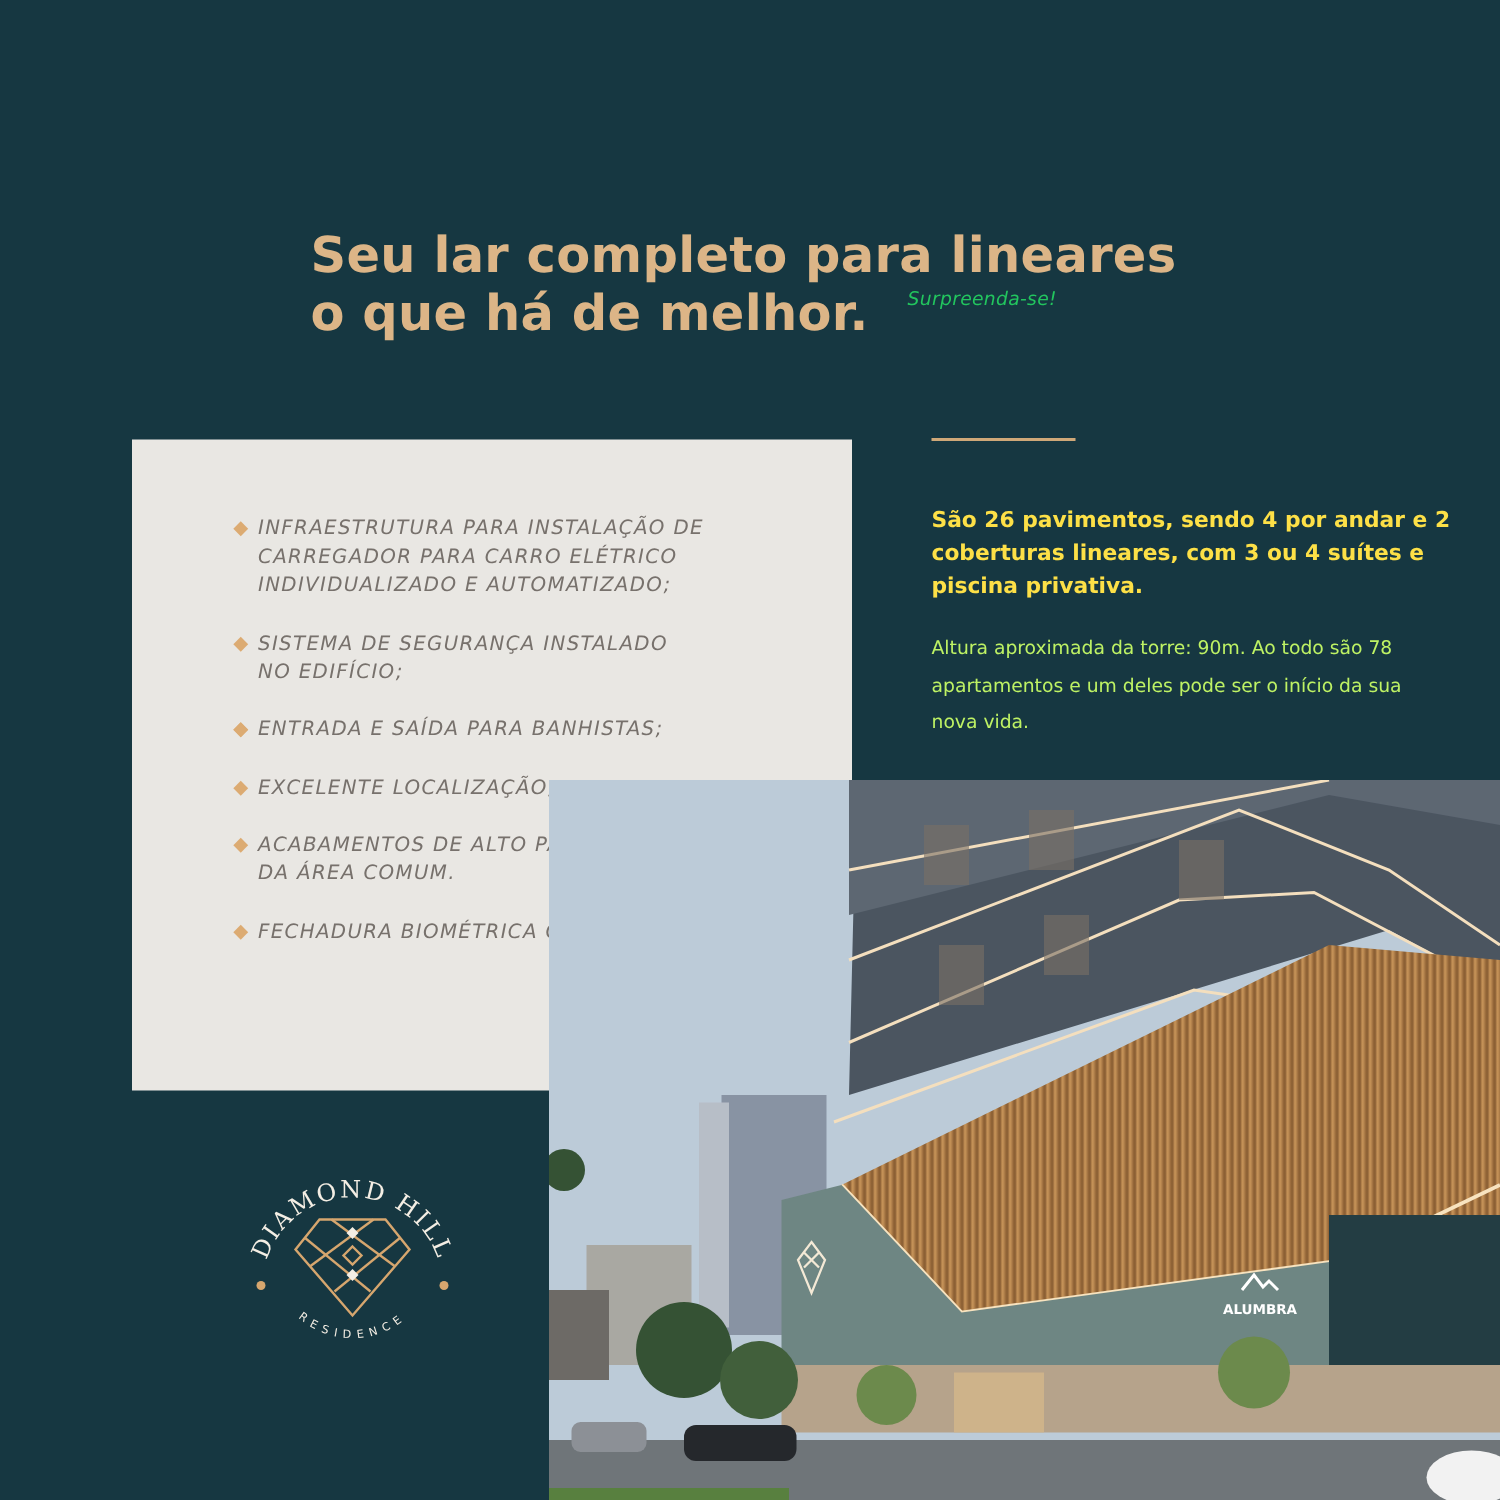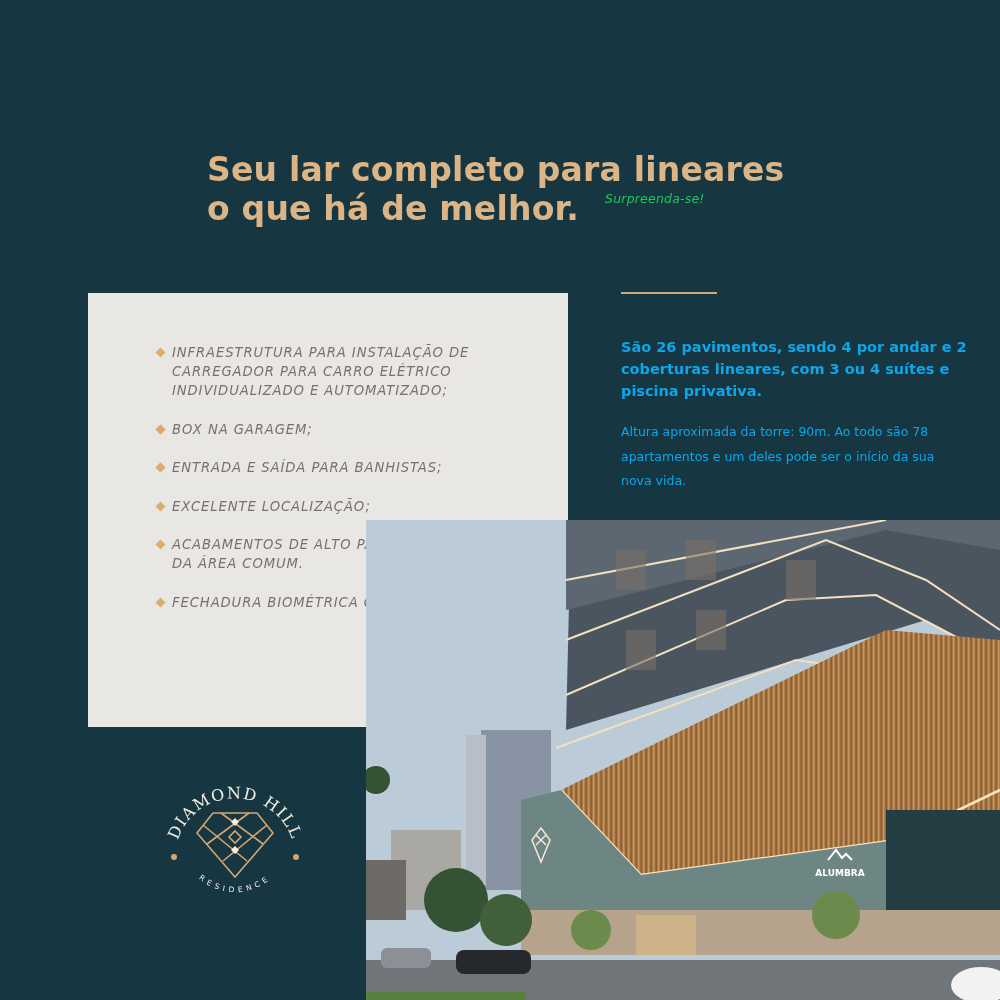--- a/index.html
+++ b/index.html
@@ -5,43 +5,43 @@
   html, body { margin:0; padding:0; }
   body { width:1000px; height:1000px; background:#163741; position:relative; overflow:hidden; font-family:"DejaVu Sans", sans-serif; }
   .headline { position:absolute; left:207px; top:150px; color:#dcb587; font-weight:bold; font-size:33px; line-height:39px; letter-spacing:0.2px; }
   .headline .l2 { display:flex; align-items:flex-end; }
   .tagline { font-size:12.5px; font-weight:normal; font-style:italic; color:#22c55e; margin-left:26px; position:relative; top:-10px; }
   .card { position:absolute; left:88px; top:293px; width:480px; height:434px; background:#e9e7e3; }
   .features { list-style:none; margin:12px; padding:0; position:absolute; left:56px; top:38px;font-style:italic; }
   .features li { position:relative; padding-left:16px; color:#77716c; font-size:13.2px; line-height:19px; letter-spacing:0.9px; margin-bottom:19.5px; text-transform:uppercase; }
   .features li .bullet { position:absolute; left:1px; top:6px; width:7px; height:7px; background:#dcab72; transform:rotate(45deg); }
   .divider { position:absolute; left:621px; top:292px; width:96px; height:1.5px; background:#cfa878; }
-  .info-title { position:absolute; left:621px; top:336px; color:#0ea5e9; font-weight:bold; font-size:14.5px; line-height:22px; width:360px; }
-  .info-body { position:absolute; left:621px; top:420px; color:#0ea5e9; font-size:12.5px; line-height:24.5px; width:340px; }
+  .info-title { position:absolute; left:621px; top:336px; color:#fde047; font-weight:bold; font-size:14.5px; line-height:22px; width:360px; }
+  .info-body { position:absolute; left:621px; top:420px; color:#bef264; font-size:12.5px; line-height:24.5px; width:340px; }
   .photo { position:absolute; left:366px; top:520px; width:712px; height:480px; overflow:hidden; background:linear-gradient(180deg,#b9cadb 0%,#c6d0d8 55%,#8b959a 100%); }
   .logo { position:absolute; left:155px; top:765px; width:160px; height:150px; }
 </style>
 </head>
 <body>
 
 <div class="headline">
   <div>Seu lar completo para lineares</div>
   <div class="l2">
     <span>o que há de melhor.</span>
     <span class="tagline">Surpreenda-se!</span>
   </div>
 </div>
 
 <div class="card">
   <ul class="features">
     <li><span class="bullet"></span><span style="white-space:pre-line">INFRAESTRUTURA PARA INSTALAÇÃO DE
 CARREGADOR PARA CARRO ELÉTRICO
 INDIVIDUALIZADO E AUTOMATIZADO;</span></li>
-    <li><span class="bullet"></span></li>
-    <li><span class="bullet"></span><span style="white-space:pre-line">BOX NA GARAGEM;</span></li>
+    <li><span class="bullet"></span><span style="white-space:pre-line">SISTEMA DE SEGURANÇA INSTALADO
+NO EDIFÍCIO;</span></li>
     <li><span class="bullet"></span></li>
     <li><span class="bullet"></span><span style="white-space:pre-line">ENTRADA E SAÍDA PARA BANHISTAS;</span></li>
     <li><span class="bullet"></span><span style="white-space:pre-line">EXCELENTE LOCALIZAÇÃO;</span></li>
     <li><span class="bullet"></span><span style="white-space:pre-line">ACABAMENTOS DE ALTO PADRÃO
 DA ÁREA COMUM.</span></li>
     <li><span class="bullet"></span><span style="white-space:pre-line">FECHADURA BIOMÉTRICA OU FACIAL</span></li>
   </ul>
 </div>
 
 <div class="divider"></div>

